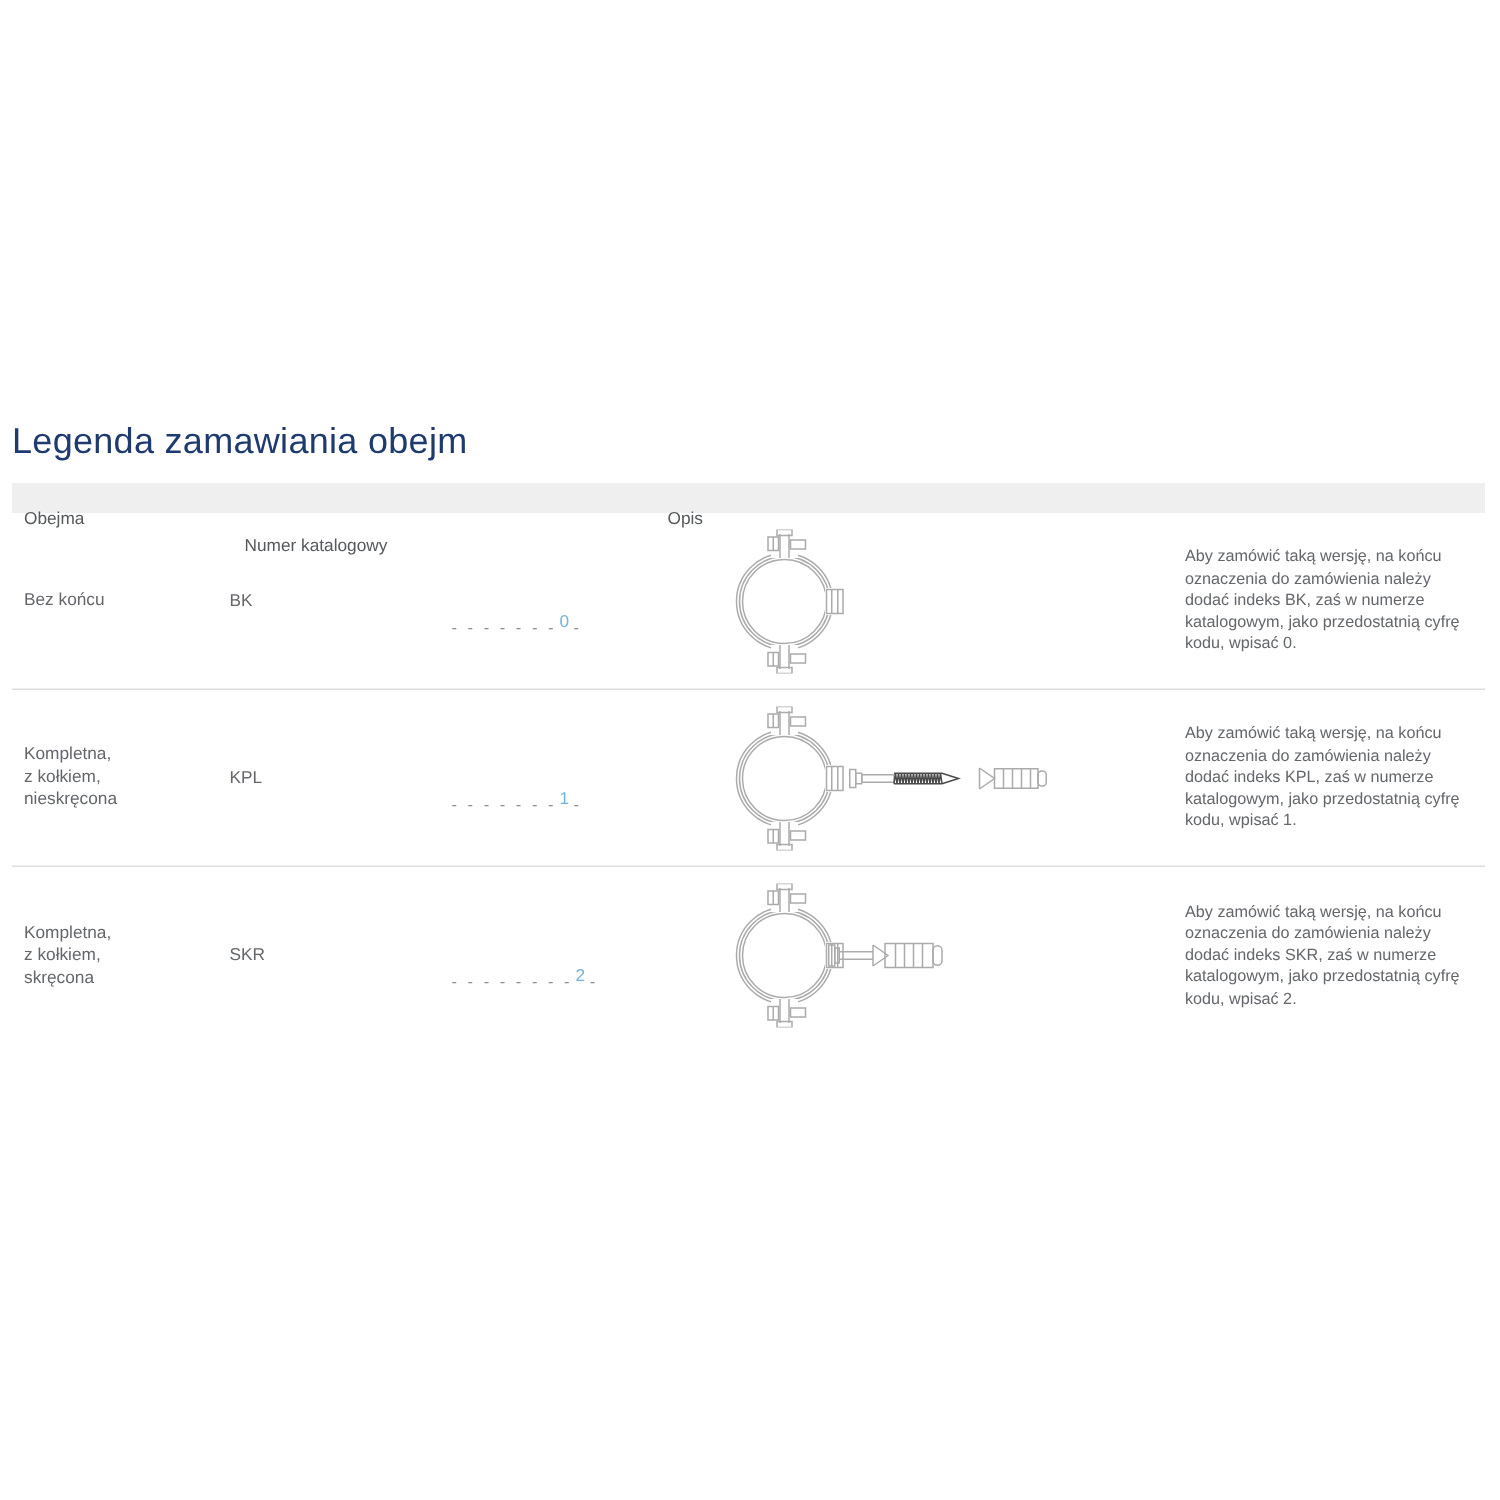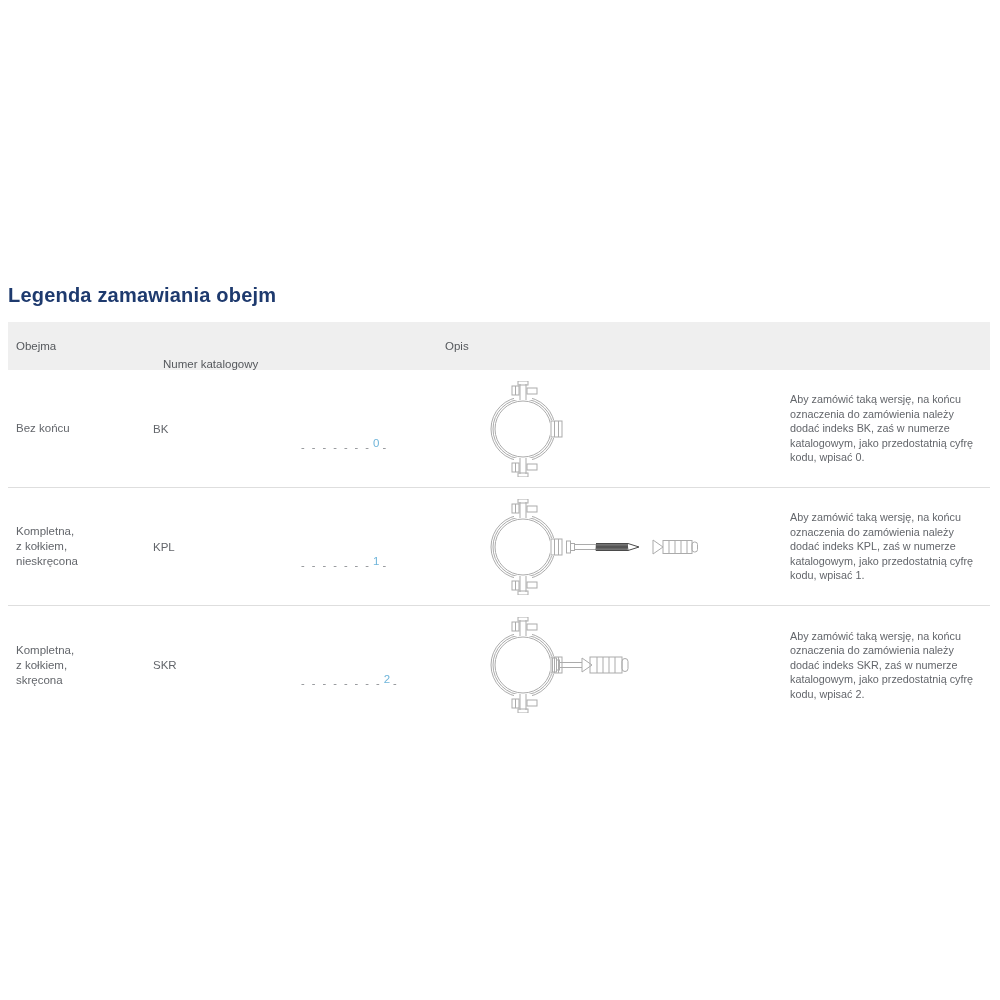--- a/index.html
+++ b/index.html
@@ -12,31 +12,31 @@
     --divider:#dedede;
     --stroke:#ababab;
     --dark:#4a4a4a;
   }
   *{box-sizing:border-box;margin:0;padding:0;}
   html,body{width:1000px;height:1000px;background:#fff;overflow:hidden;
     font-family:"Liberation Sans",sans-serif;}
   .page{width:1000px;height:1000px;background:#fff;}
   .title{
     margin:283px 0 0 8px;
-    font-size:20px;line-height:24px;font-weight:700;
+    font-size:24px;line-height:24px;font-weight:400;
     color:var(--title);letter-spacing:.2px;
   }
   .table{margin:15px 10px 0 8px;}
   .grid{
     display:grid;
     grid-template-columns:145px 138px 179px 320px auto;
     align-items:center;
   }
   .thead{
-    height:48px;background:var(--header-bg);
+    height:20px;background:var(--header-bg);
     font-size:11.5px;color:var(--header-text);
   }
   .row{
     height:118px;font-size:11.5px;color:var(--text);
   }
   .row.bordered{border-bottom:1px solid var(--divider);}
   .cell{height:100%;display:flex;align-items:center;}
   .c1{padding-left:8px;}
   .c3{padding-left:10px;margin-top:36px;}
   .obejma{white-space:pre-line;line-height:15px;}

